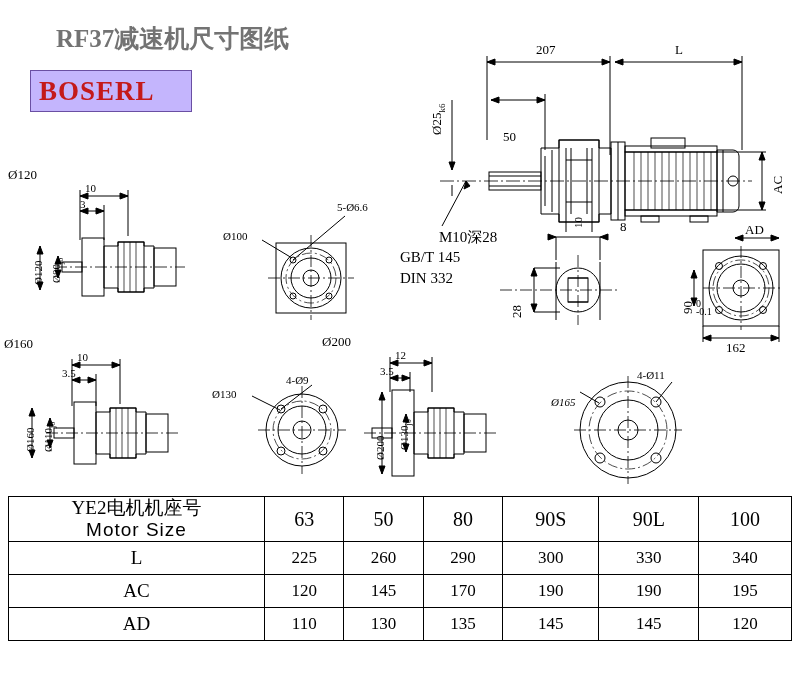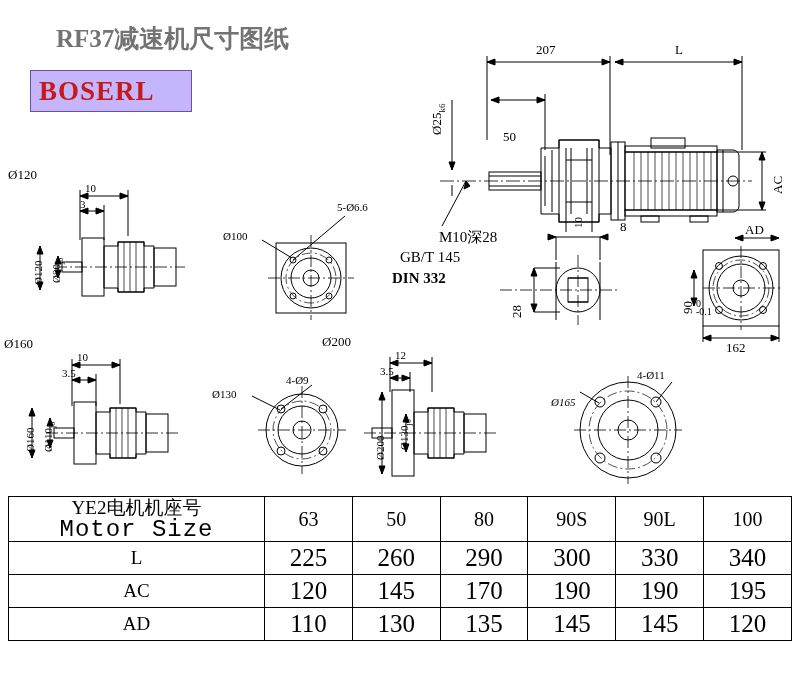--- a/index.html
+++ b/index.html
@@ -28,26 +28,26 @@
   .lbl.xs{font-size:10px;}
   .lbl.big{font-size:15px;}
   
   table.specs{
     position:absolute;left:8px;top:496px;width:784px;
     border-collapse:collapse;background:#fff;padding-left:27px;
   }
   table.specs td{
     border:1.5px solid #000;text-align:center;
     font-family:"Liberation Serif", serif;
-    font-size:25px;color:#000;height:32px;padding:0;
+    font-size:17px;color:#000;height:32px;padding:0;
   }
   table.specs td.rowhdr{width:255px;font-size:19px;}
   table.specs td.hdrcell{font-size:20px;margin-left:28px;}
   .hdr-cn{font-size:19px;line-height:22px;display:block;}
-  .hdr-en{font-size:24px;line-height:22px;display:block;letter-spacing:1px;font-family:Liberation Mono, monospace;}
+  .hdr-en{font-size:19px;line-height:22px;display:block;letter-spacing:1px;font-family:Liberation Sans, sans-serif;}
   svg{position:absolute;left:0;top:0;}
 </style>
 </head>
 <body>
 
 <div id="sheet">
 
   <div class="title">RF37减速机尺寸图纸</div>
 
   <div class="logo-box">
@@ -325,21 +325,21 @@
   <div class="lbl" style="left:745px;top:222px;">AD</div>
   <div class="lbl" style="left:726px;top:340px;">162</div>
   <div class="lbl" style="left:680px;top:314px;transform:rotate(-90deg);transform-origin:left top;">90</div>
   <div class="lbl xs" style="left:696px;top:300px;line-height:8px;">
     <span style="display:block;">0</span>
       <span style="display:block;">-0.1</span>
   </div>
 
   <div class="lbl big" style="left:400px;top:228px;margin-left:39px;">M10深28</div>
   <div class="lbl big" style="left:400px;top:249px;">GB/T 145</div>
-  <div class="lbl big" style="left:392px;top:270px;font-weight:bold;">DIN 332</div>
+  <div class="lbl big" style="left:400px;top:270px;">DIN 332</div>
 
   <div class="lbl" style="left:8px;top:167px;">Ø120</div>
   <div class="lbl sm" style="left:85px;top:182px;">10</div>
   <div class="lbl sm" style="left:80px;top:198px;">3</div>
   <div class="lbl sm" style="left:32px;top:285px;transform:rotate(-90deg);transform-origin:left top;">Ø120</div>
   <div class="lbl sm" style="left:50px;top:283px;transform:rotate(-90deg);transform-origin:left top;">
     <span>Ø80</span><span style="font-size:8px;vertical-align:sub;">j6</span>
   </div>
 
   <div class="lbl sm" style="left:337px;top:201px;">5-Ø6.6</div>

